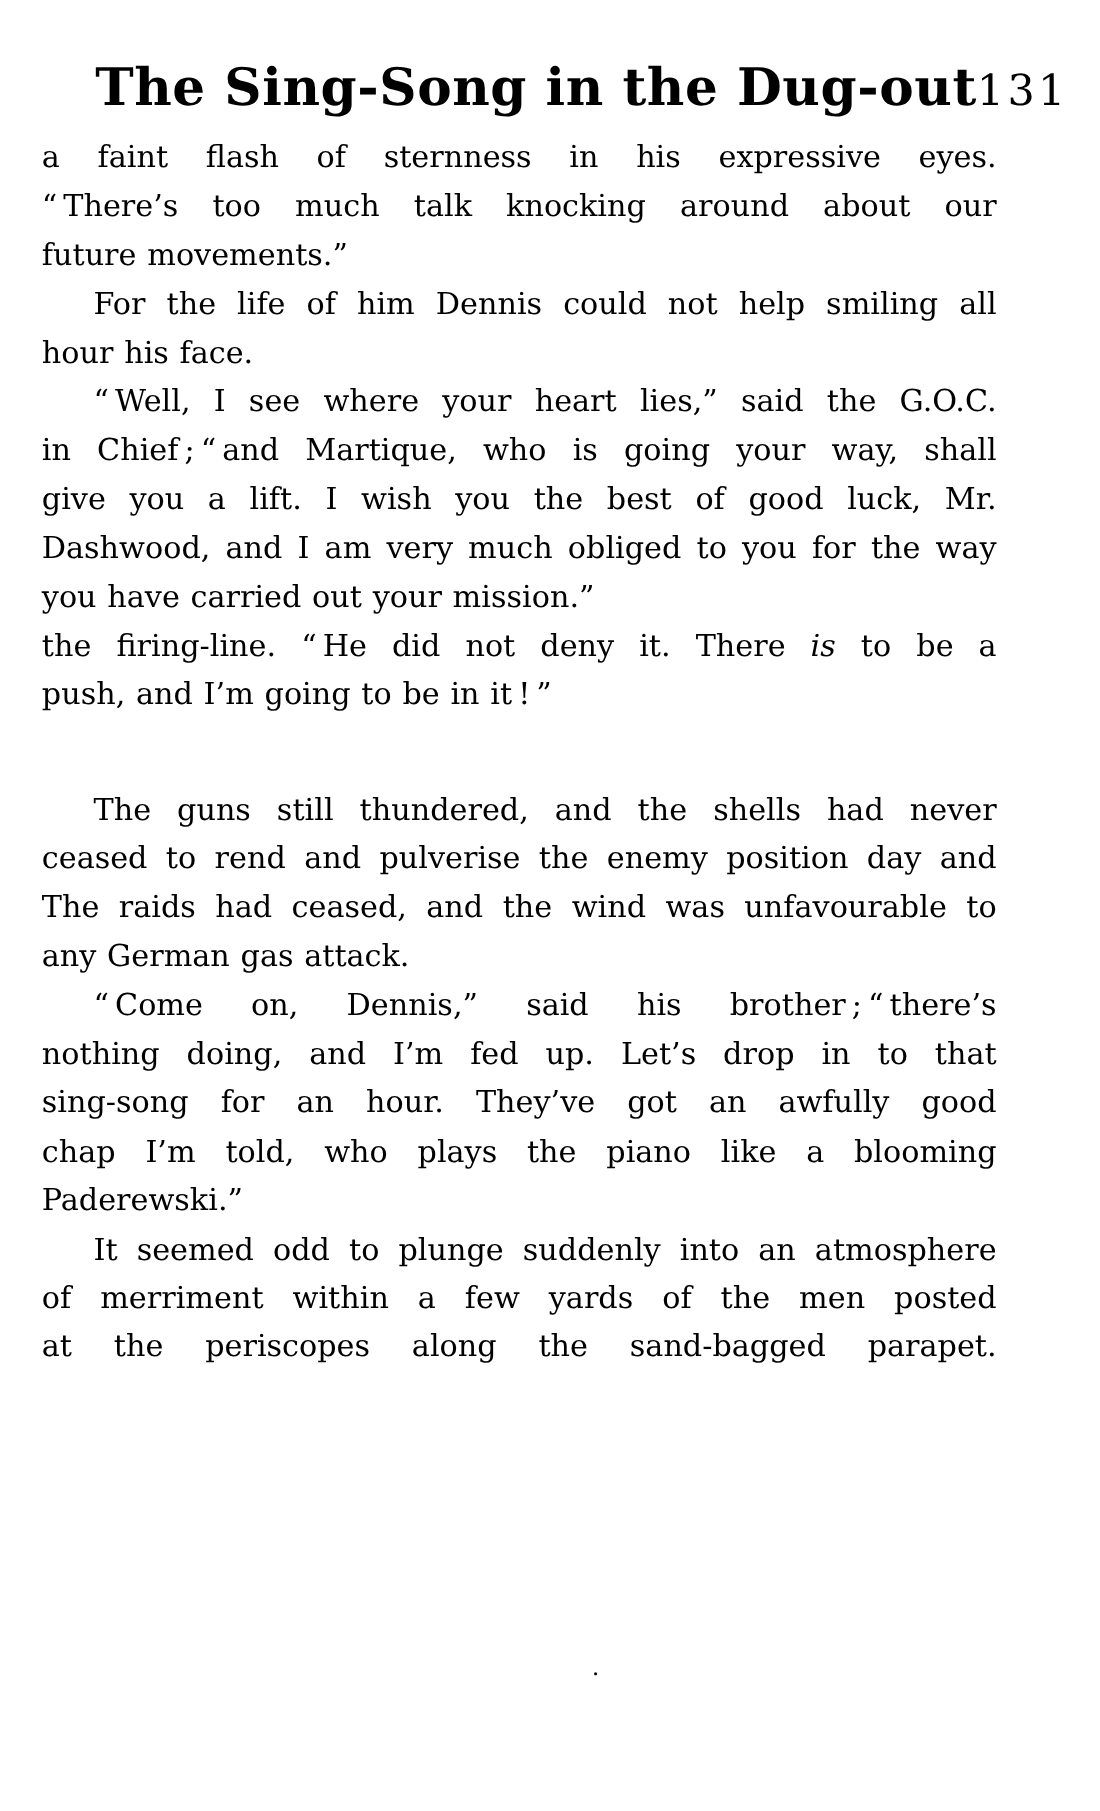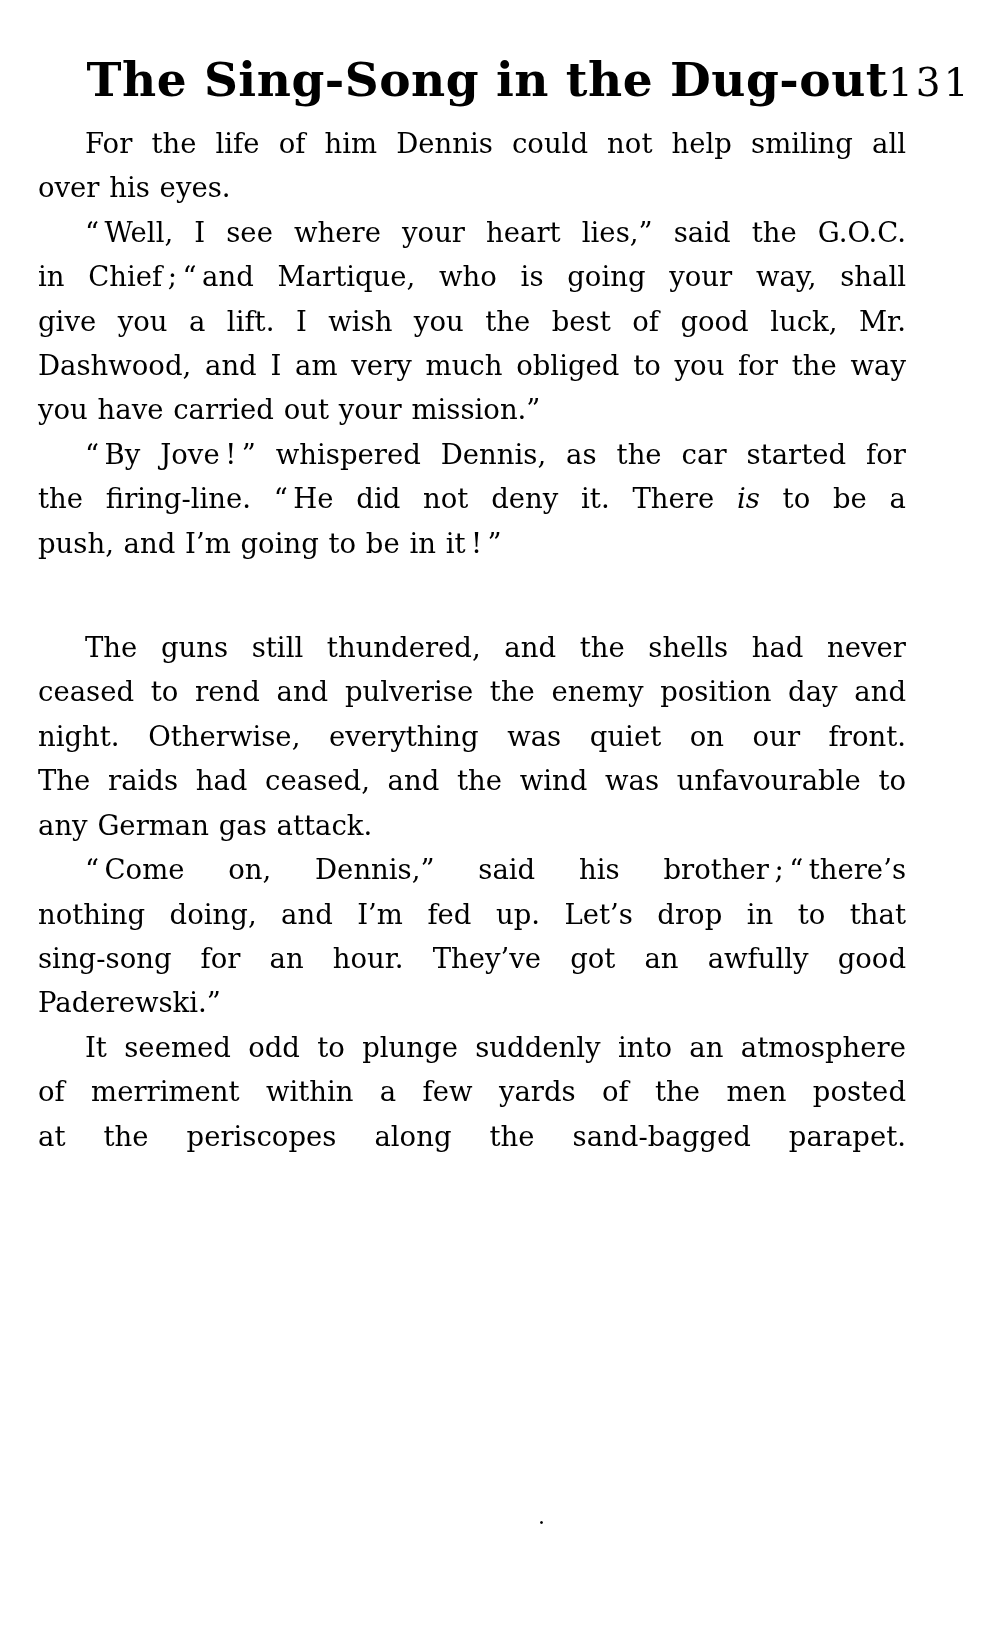--- a/index.html
+++ b/index.html
@@ -59,52 +59,56 @@
 
 <div class="sheet">
 
   <header class="running-head">
     <span class="chapter-title">The Sing-Song in the Dug-out</span>
     <span class="folio">131</span>
   </header>
 
   <main class="page-body">
 
+    <p class="para">
+      <span class="line j">a faint flash of sternness in his expressive eyes.</span>
+      <span class="line j">“ There’s too much talk knocking around about our</span>
+      <span class="line last">future movements.”</span>
+    </p>
 
     <p class="para">
       <span class="line j indent">For the life of him Dennis could not help smiling all</span>
-      <span class="line last">over his eyes.</span>
+      <span class="line last">hour his face.</span>
     </p>
 
     <p class="para">
       <span class="line j indent">“ Well, I see where your heart lies,” said the G.O.C.</span>
       <span class="line j">in Chief ; “ and Martique, who is going your way, shall</span>
       <span class="line j">give you a lift. I wish you the best of good luck, Mr.</span>
       <span class="line j">Dashwood, and I am very much obliged to you for the way</span>
       <span class="line last">you have carried out your mission.”</span>
     </p>
 
     <p class="para">
-      <span class="line j indent">“ By Jove ! ” whispered Dennis, as the car started for</span>
       <span class="line j"><span>the firing-line. “ He did not deny it. There </span><em>is</em><span> to be a</span></span>
       <span class="line last">push, and I’m going to be in it ! ”</span>
     </p>
 
     <p class="para section-break">
       <span class="line j indent">The guns still thundered, and the shells had never</span>
       <span class="line j">ceased to rend and pulverise the enemy position day and</span>
-      <span class="line j">night. Otherwise, everything was quiet on our front.</span>
       <span class="line j">The raids had ceased, and the wind was unfavourable to</span>
       <span class="line last">any German gas attack.</span>
     </p>
 
     <p class="para">
       <span class="line j indent">“ Come on, Dennis,” said his brother ; “ there’s</span>
       <span class="line j">nothing doing, and I’m fed up. Let’s drop in to that</span>
       <span class="line j">sing-song for an hour. They’ve got an awfully good</span>
+      <span class="line j">chap I’m told, who plays the piano like a blooming</span>
       <span class="line last">Paderewski.”</span>
     </p>
 
 
     <p class="para">
       <span class="line j indent">It seemed odd to plunge suddenly into an atmosphere</span>
       <span class="line j">of merriment within a few yards of the men posted</span>
       <span class="line j">at the periscopes along the sand-bagged parapet.</span>
     </p>
 

